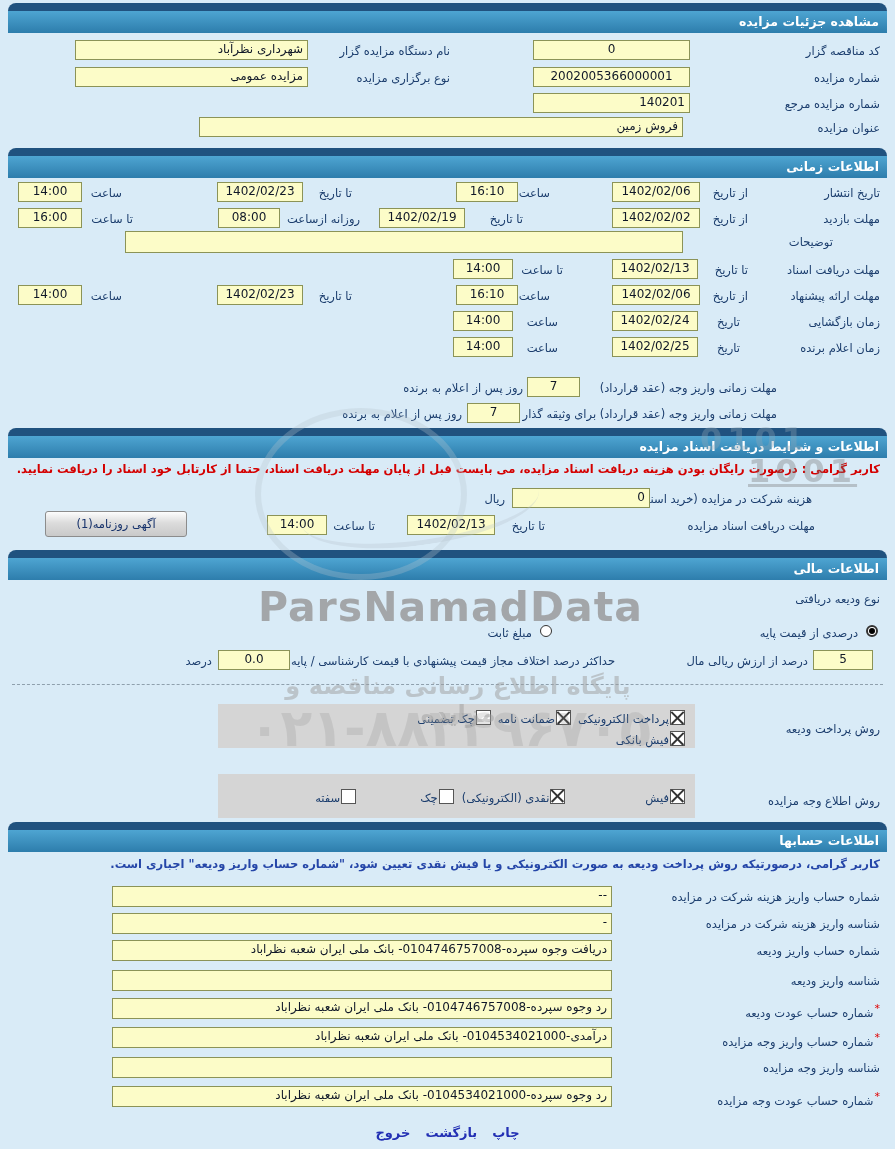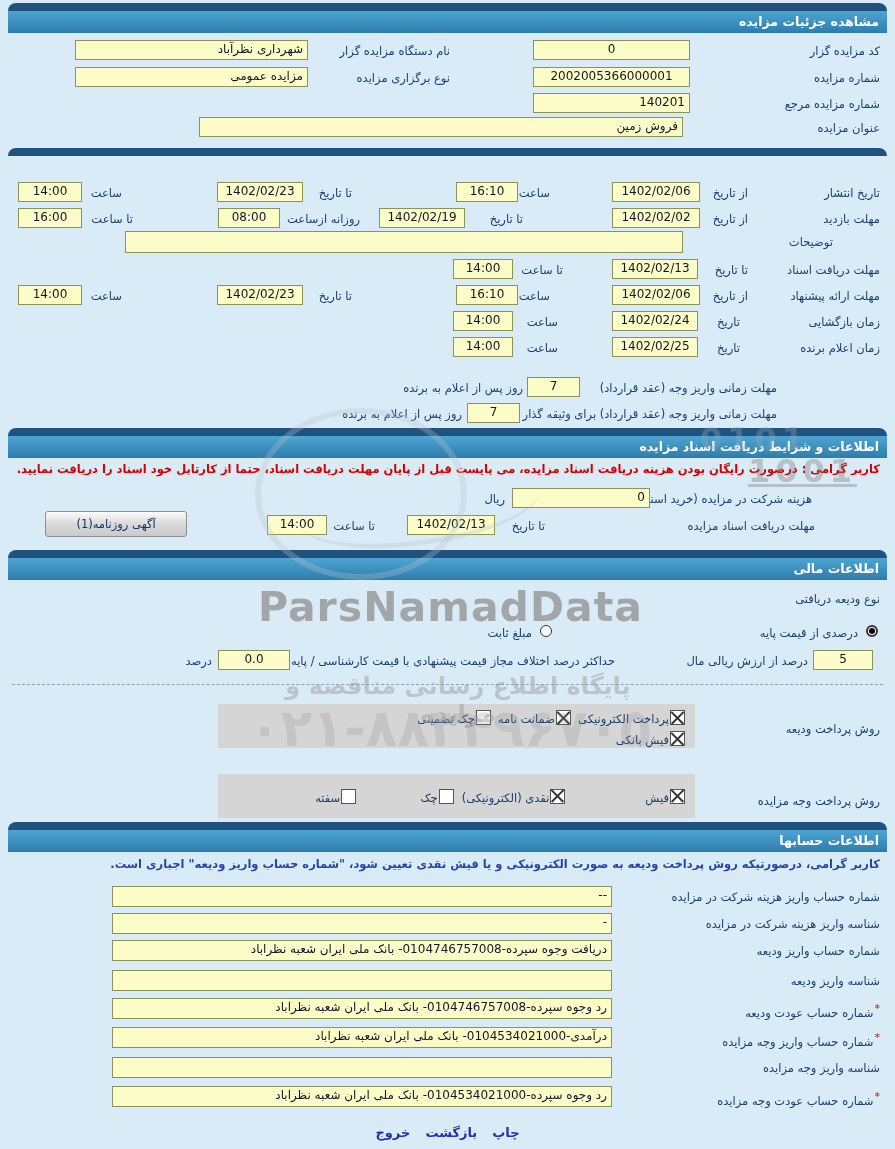--- a/index.html
+++ b/index.html
@@ -45,21 +45,21 @@
   <div class="wm" style="left:258px;top:583px;font-size:41px;font-weight:bold;letter-spacing:1px;opacity:.8;">ParsNamadData</div>
   <div class="wm" style="left:258px;top:672px;width:400px;text-align:center;font-size:24px;font-weight:bold;opacity:.5;color:#9f9f9f;">پایگاه اطلاع رسانی مناقصه و مزایده</div>
   <div class="wm" style="left:215px;top:698px;width:470px;text-align:center;font-size:52px;font-weight:bold;opacity:.22;color:#8d8d8d;">۰۲۱-۸۸۳۴۹۶۷۰۵</div>
 
   <div class="sec" style="top:3px;">
     <div class="sec-top"></div>
     <div class="sec-bar">مشاهده جزئیات مزایده</div>
   </div>
 
   <div class="arow" style="top:40px;">
-    <span class="cl" style="right:0;">کد مزایده گزار</span>
+    <span class="cl" style="right:0;">کد مناقصه گزار</span>
     <div class="fld" style="right:190px;width:157px;">0</div>
     <span class="cl" style="right:430px;">نام دستگاه مزایده گزار</span>
     <div class="fld ta-r" style="right:572px;width:233px;">شهرداری نظرآباد</div>
   </div>
   <div class="arow" style="top:67px;">
     <span class="cl" style="right:0;">شماره مزایده</span>
     <div class="fld" style="right:190px;width:157px;">2002005366000001</div>
     <span class="cl" style="right:430px;">نوع برگزاری مزایده</span>
     <div class="fld ta-r" style="right:572px;width:233px;">مزایده عمومی</div>
   </div>
@@ -67,20 +67,21 @@
     <span class="cl" style="right:0;">شماره مزایده مرجع</span>
     <div class="fld ta-r" style="right:190px;width:157px;">140201</div>
   </div>
   <div class="arow" style="top:117px;">
     <span class="cl" style="right:0;">عنوان مزایده</span>
     <div class="fld ta-r" style="right:197px;width:484px;">فروش زمین</div>
   </div>
 
   <div class="sec" style="top:148px;">
     <div class="sec-top"></div>
+    <div class="sec-bar">اطلاعات زمانی</div>
   </div>
 
   <div class="arow" style="top:182px;">
     <span class="cl" style="right:0;">تاریخ انتشار</span>
     <span class="cl" style="right:132px;">از تاریخ</span>
     <div class="fld" style="right:180px;width:88px;">1402/02/06</div>
     <span class="cl" style="right:330px;">ساعت</span>
     <div class="fld" style="right:362px;width:62px;">16:10</div>
     <span class="cl" style="right:528px;">تا تاریخ</span>
     <div class="fld" style="right:577px;width:86px;">1402/02/23</div>
@@ -207,21 +208,21 @@
   <div class="graybox" style="top:704px;text-align:right;padding-left:45px;">
     <div style="width:330px;margin-right:0;display:inline-block;text-align:right;line-height:19px;">
       <span class="cbitem"><span class="cb on"></span><span class="cbl">پرداخت الکترونیکی</span></span>
       <span class="cbitem"><span class="cb on"></span><span class="cbl">ضمانت نامه</span></span>
       <span class="cbitem"><span class="cb"></span><span class="cbl">چک تضمینی</span></span>
       <span class="cbitem"><span class="cb on"></span><span class="cbl">فیش بانکی</span></span>
     </div>
   </div>
 
   <div class="arow" style="top:790px;">
-    <span class="cl" style="right:0;">روش پرداخت وجه مزایده</span>
+    <span class="cl" style="right:0;">روش اطلاع وجه مزایده</span>
   </div>
   <div class="graybox" style="top:774px;">
     <div style="display:flex;align-items:center;height:100%;">
       <span class="cbitem"><span class="cb on"></span><span class="cbl">فیش</span></span>
       <span class="cbitem" style="margin-right:78px;"><span class="cb on"></span><span class="cbl">نقدی (الکترونیکی)</span></span>
       <span class="cbitem" style="margin-right:6px;"><span class="cb"></span><span class="cbl">چک</span></span>
       <span class="cbitem" style="margin-right:62px;"><span class="cb"></span><span class="cbl">سفته</span></span>
     </div>
   </div>
 

